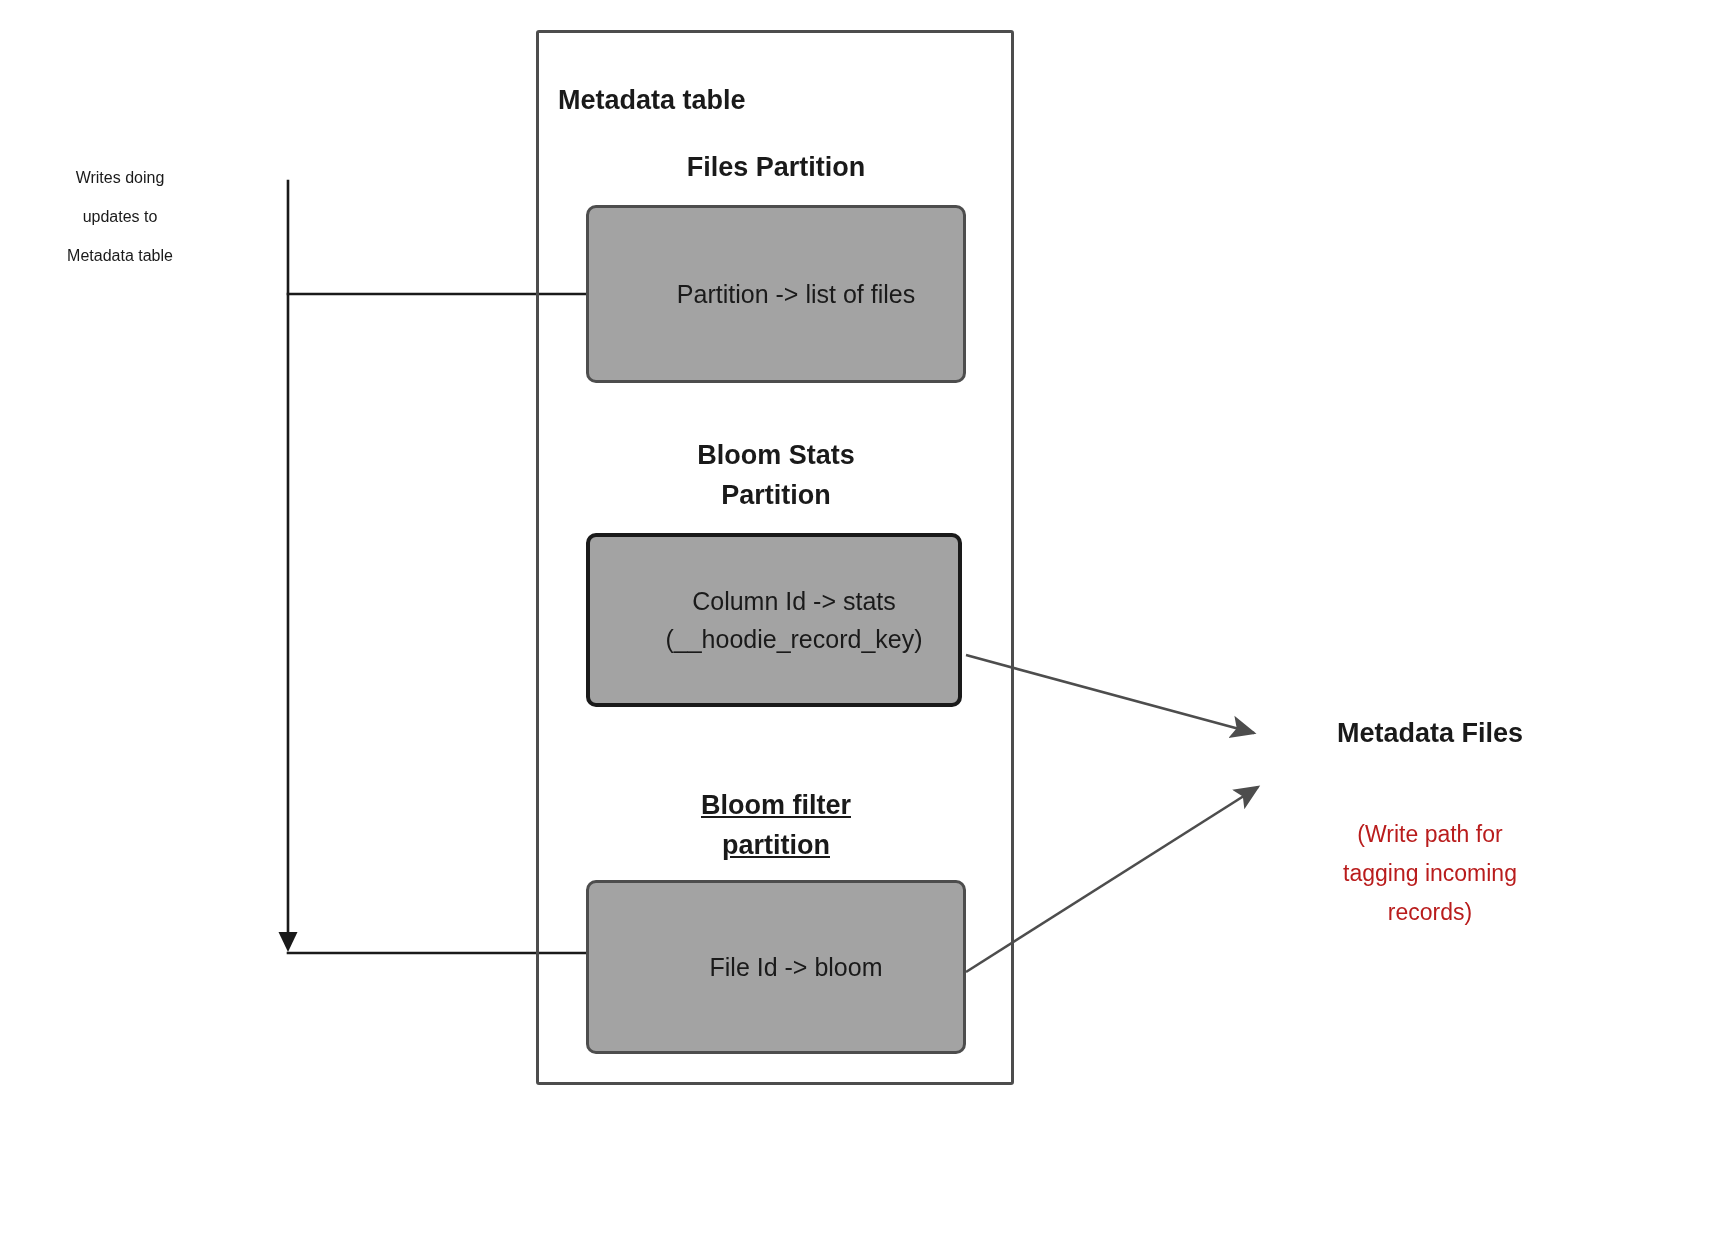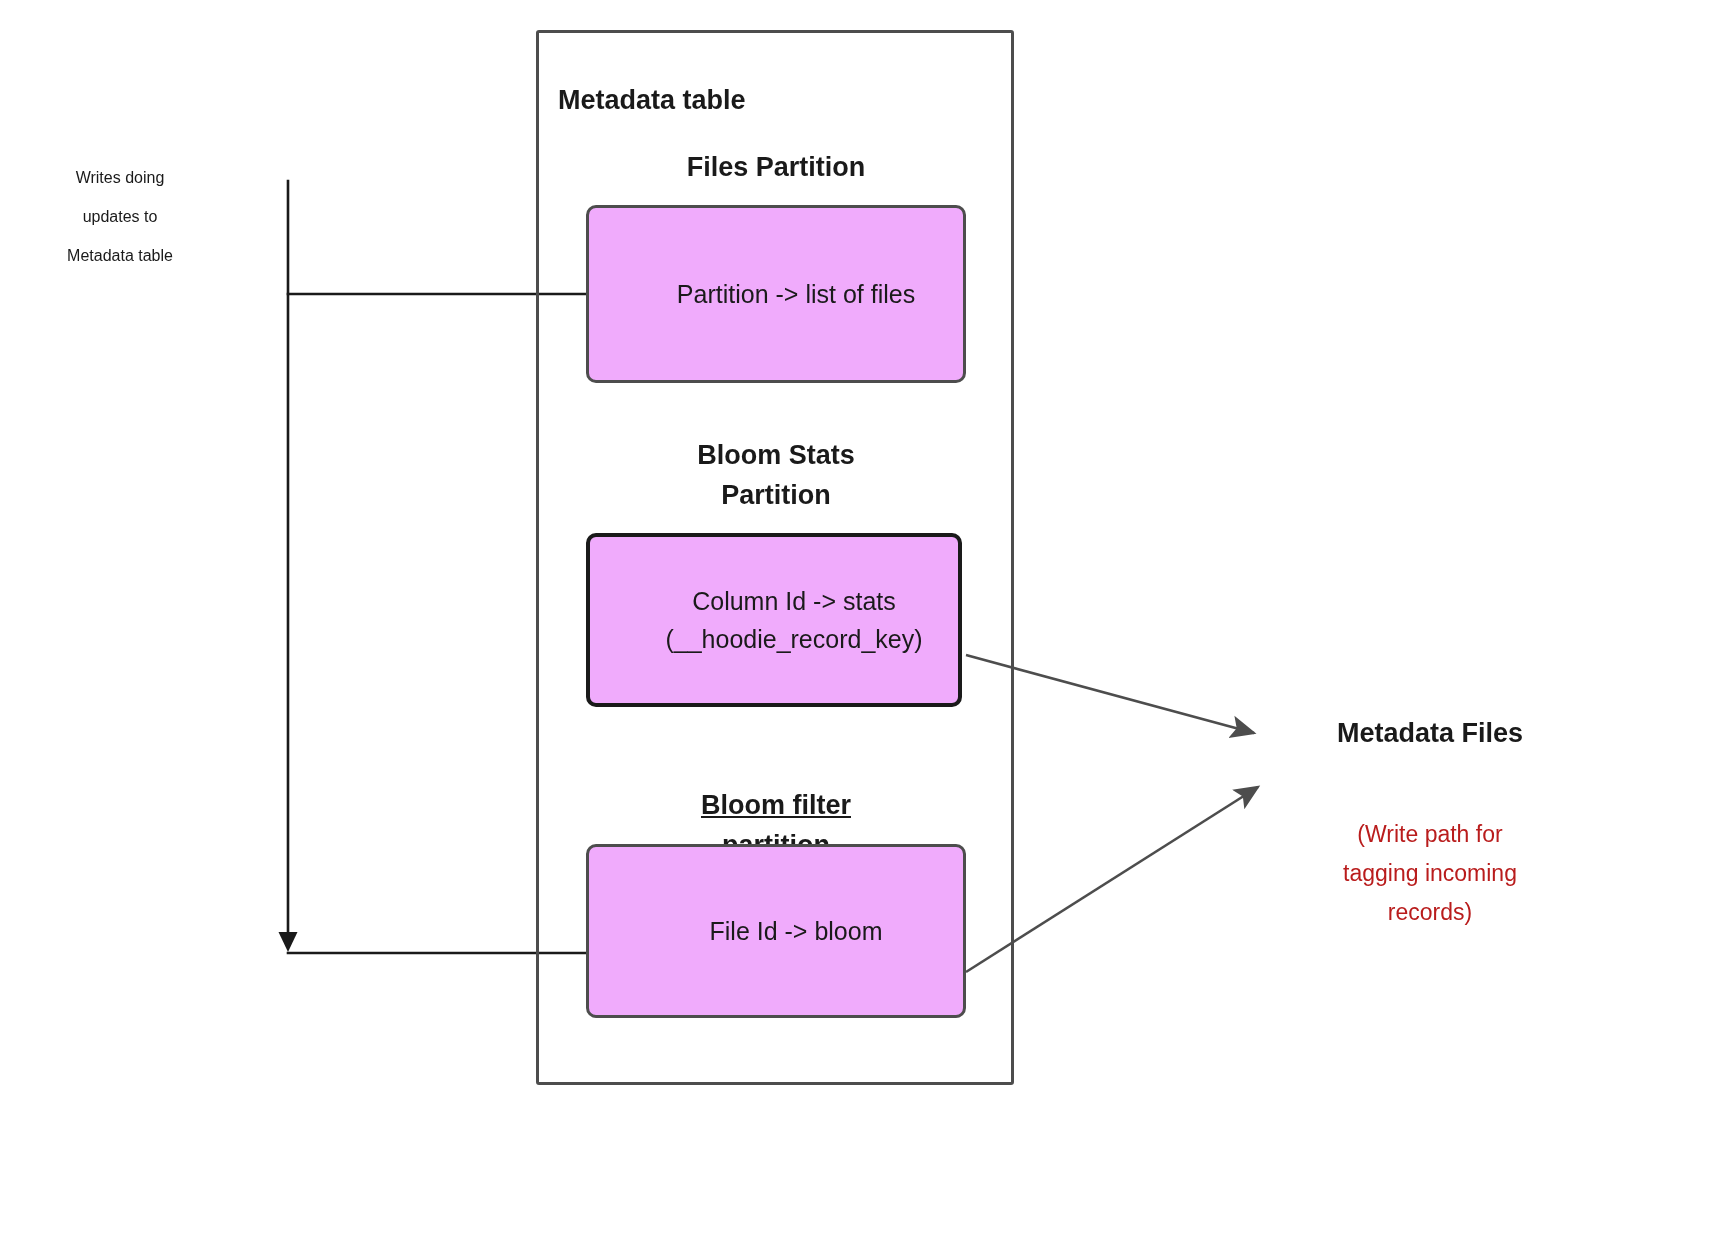--- a/index.html
+++ b/index.html
@@ -37,21 +37,21 @@
     border: 3px solid #4d4d4d;
     border-radius: 3px;
     box-sizing: border-box;
     background: transparent;
   }
 
   
   .inner-box {
     position: absolute;
     box-sizing: border-box;
-    background: #f0abfc;
+    background: #a3a3a3;
     display: flex;
     align-items: center;
     justify-content: center;
     text-align: center;
     padding-left: 40px;
   }
   .inner-box.gray {
     border: 3px solid #4d4d4d;
     border-radius: 10px;
   }
@@ -67,21 +67,21 @@
     height: 178px;
   }
   .box-colstats {
     left: 586px;
     top: 533px;
     width: 376px;
     height: 174px;
   }
   .box-bloom {
     left: 586px;
-    top: 844px;
+    top: 880px;
     width: 380px;
     height: 174px;
     align-items: center;
   }
 
   .box-text {
     font-size: 25px;
     line-height: 38px;
     font-weight: 400;
     color: #1a1a1a;

